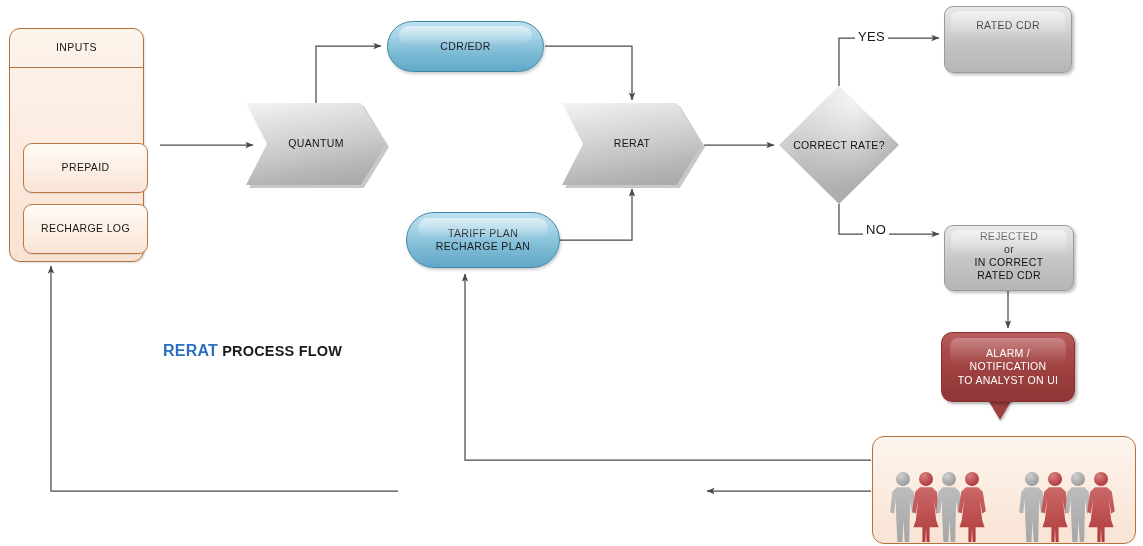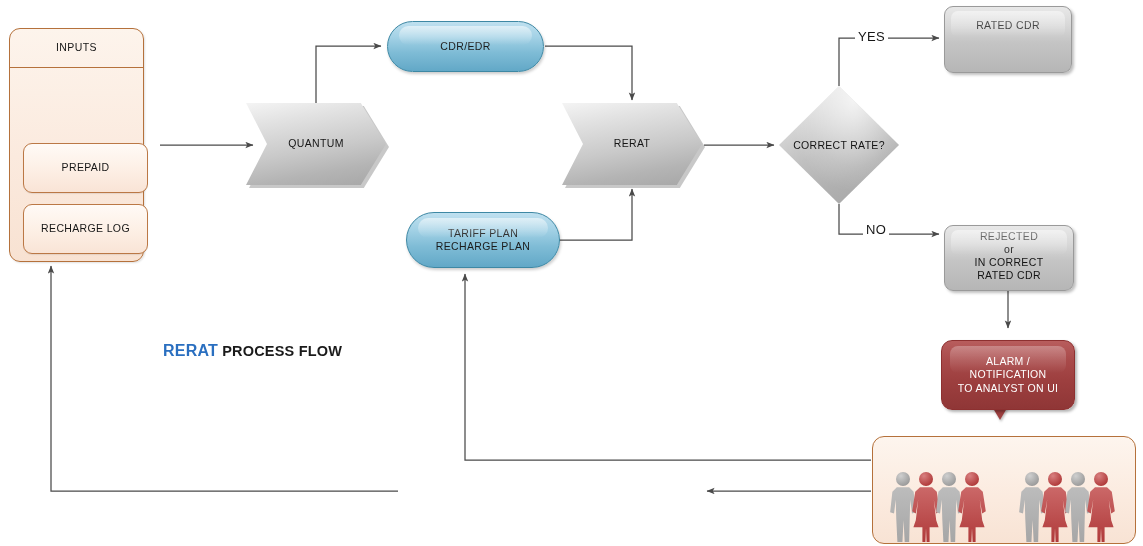--- a/index.html
+++ b/index.html
@@ -144,21 +144,21 @@
   }
   #decision-label {
     position: absolute; inset: 0;
     display: flex; align-items: center; justify-content: center;
     font-size: 10.5px; letter-spacing: .3px; color: #141414;
   }
 
   
   #alarm-wrap { position: absolute; left: 941px; top: 332px; width: 134px; height: 88px; }
   #alarm-body {
-    position: absolute; left: 0; top: 8px; width: 132px; height: 68px;
+    position: absolute; left: 0; top: 0; width: 132px; height: 68px;
     border-radius: 11px;
     border: 1.4px solid #8d3030;
     background: linear-gradient(180deg,#b85d5d 0%, #a94a4a 28%, #9d3f3f 58%, #8f3636 100%);
     color: #ffffff;
     display: flex; flex-direction: column; align-items: center; justify-content: center;
     font-size: 10.5px; font-weight: 400; letter-spacing: .3px; line-height: 1.3;
     box-shadow: 2px 2px 3px rgba(0,0,0,.3);
     text-align: center;
   }
   #alarm-body::after {

